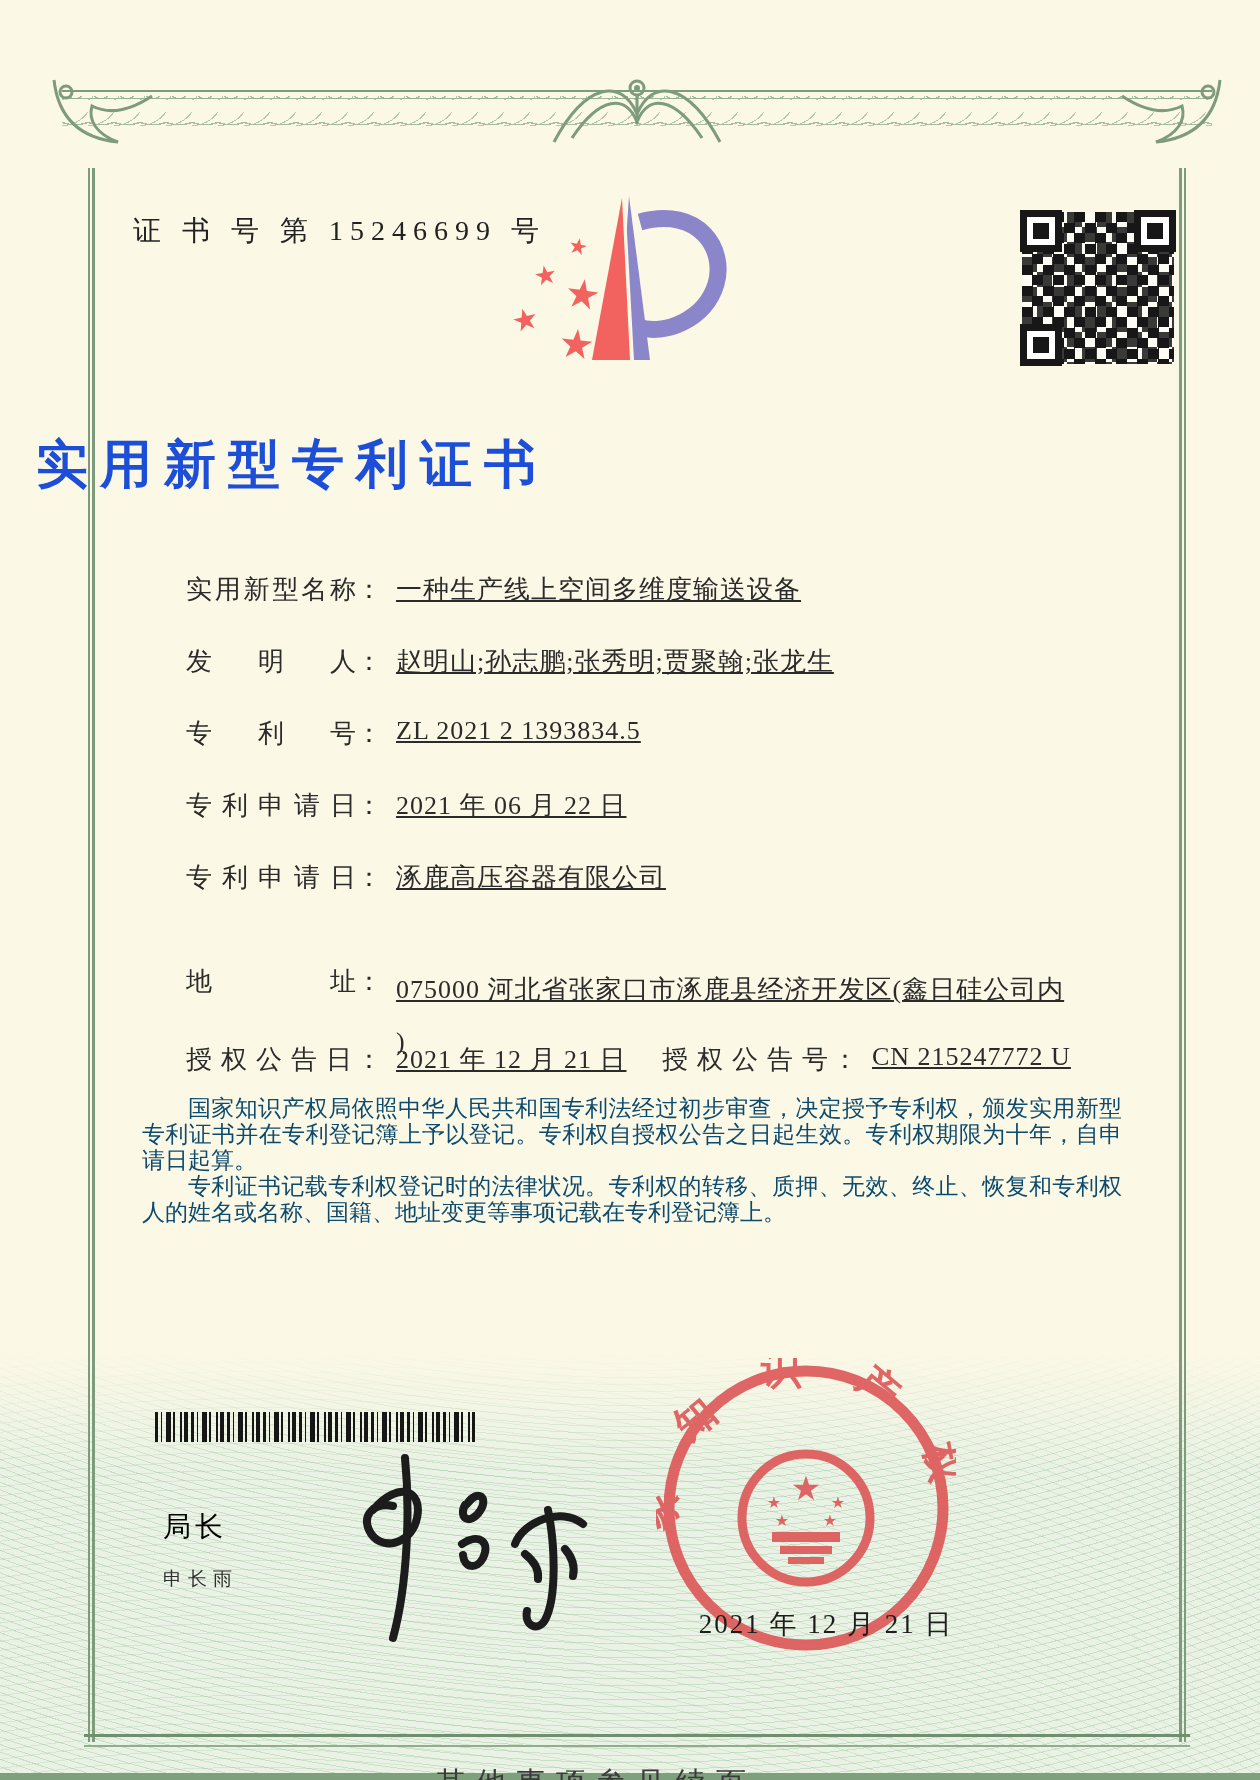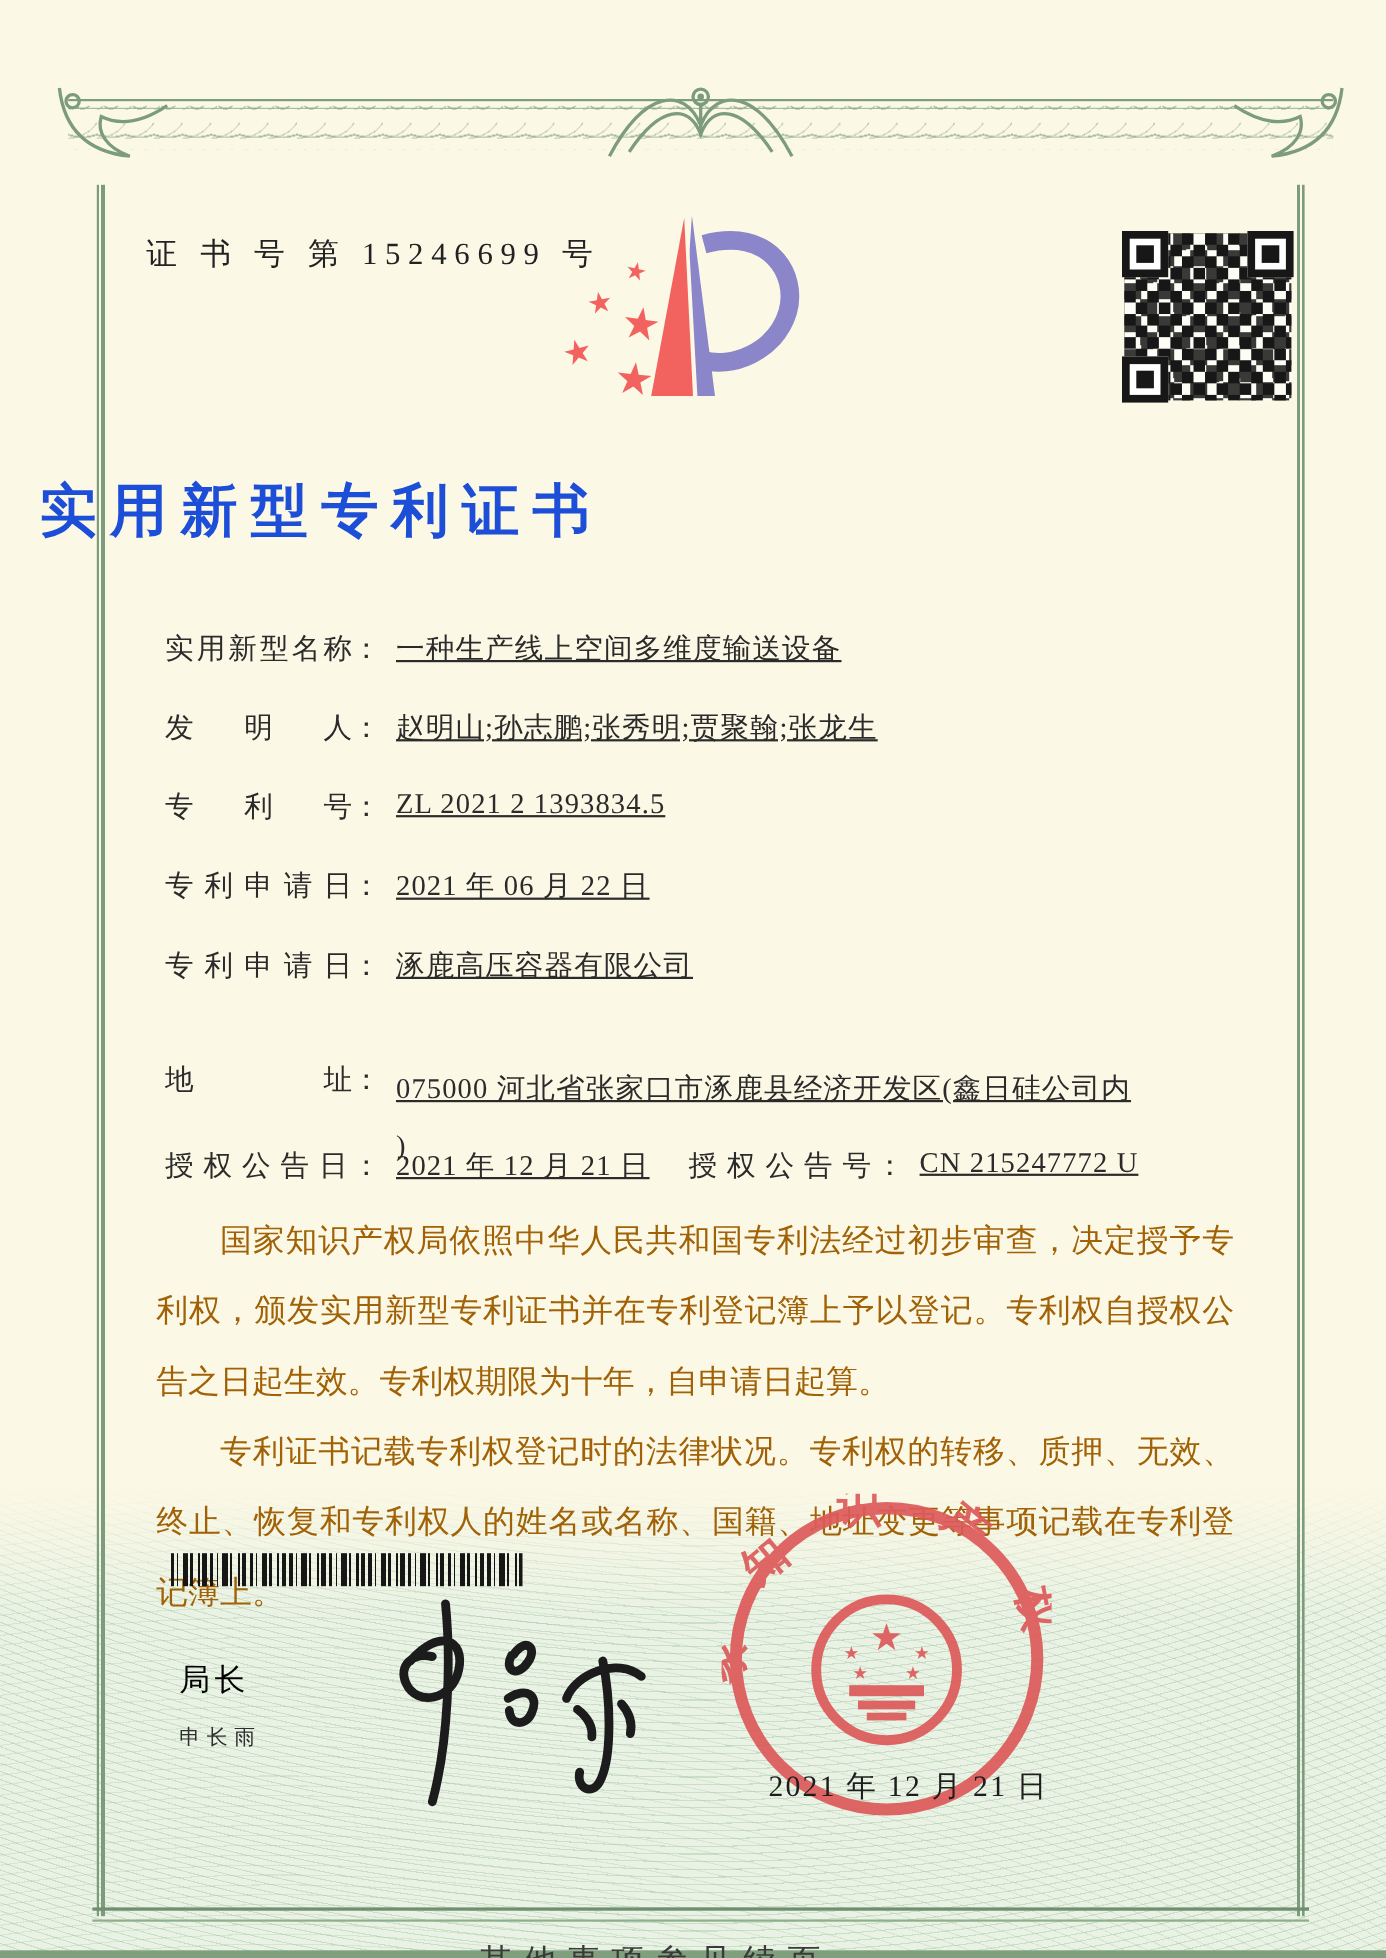--- a/index.html
+++ b/index.html
@@ -59,32 +59,32 @@
   .finder::after{content:"";position:absolute;left:6px;top:6px;width:16px;height:16px;background:#171717;}
   .finder.tl{left:-2px;top:-2px;}
   .finder.tr{right:-2px;top:-2px;}
   .finder.bl{left:-2px;bottom:-2px;}
   
   .title{position:absolute;left:0;right:140px;top:430px;text-align:left;
     font-size:52px;font-weight:700;letter-spacing:12px;color:#1d4ed8;margin-left:36px;}
   
   .fields{position:absolute;left:150px;top:572px;width:960px;font-size:26px;}
   .frow{position:absolute;left:0;white-space:nowrap;}
-  .flabel{display:inline-block;width:170px;text-align:justify;text-align-last:justify;vertical-align:top;}
+  .flabel{display:inline-block;width:170px;text-align:justify;text-align-last:justify;vertical-align:top;margin-left:36px;}
   .fcolon{display:inline-block;margin-right:14px;}
   .fvalue{display:inline-block;vertical-align:top;letter-spacing:1px;text-decoration:underline;}
   .fvalue.wrap{white-space:pre-line;width:700px;line-height:52px;}
   .r0{top:0px;} .r1{top:72px;} .r2{top:144px;} .r3{top:216px;} .r4{top:288px;}
   .r5{top:392px;} 
   .grant{top:470px;}
   .grant .second{position:absolute;left:476px;top:0;white-space:nowrap;}
   .grant .flabel2{letter-spacing:4px;}
   
   .paras{position:absolute;left:142px;top:1096px;width:980px;
-    font-size:29px;line-height:64px;text-align:justify;color:#a16207;}
+    font-size:23px;line-height:26px;text-align:justify;color:#0c4a6e;}
   .paras p{margin:0;text-indent:2em;}
   
   .barcode{position:absolute;left:155px;top:1412px;width:320px;height:30px;
     background:repeating-linear-gradient(90deg,
       #161616 0 3px, transparent 3px 6px,
       #161616 6px 7px, transparent 7px 11px,
       #161616 11px 16px, transparent 16px 18px,
       #161616 18px 20px, transparent 20px 25px,
       #161616 25px 27px, transparent 27px 29px,
       #161616 29px 33px, transparent 33px 36px);}

